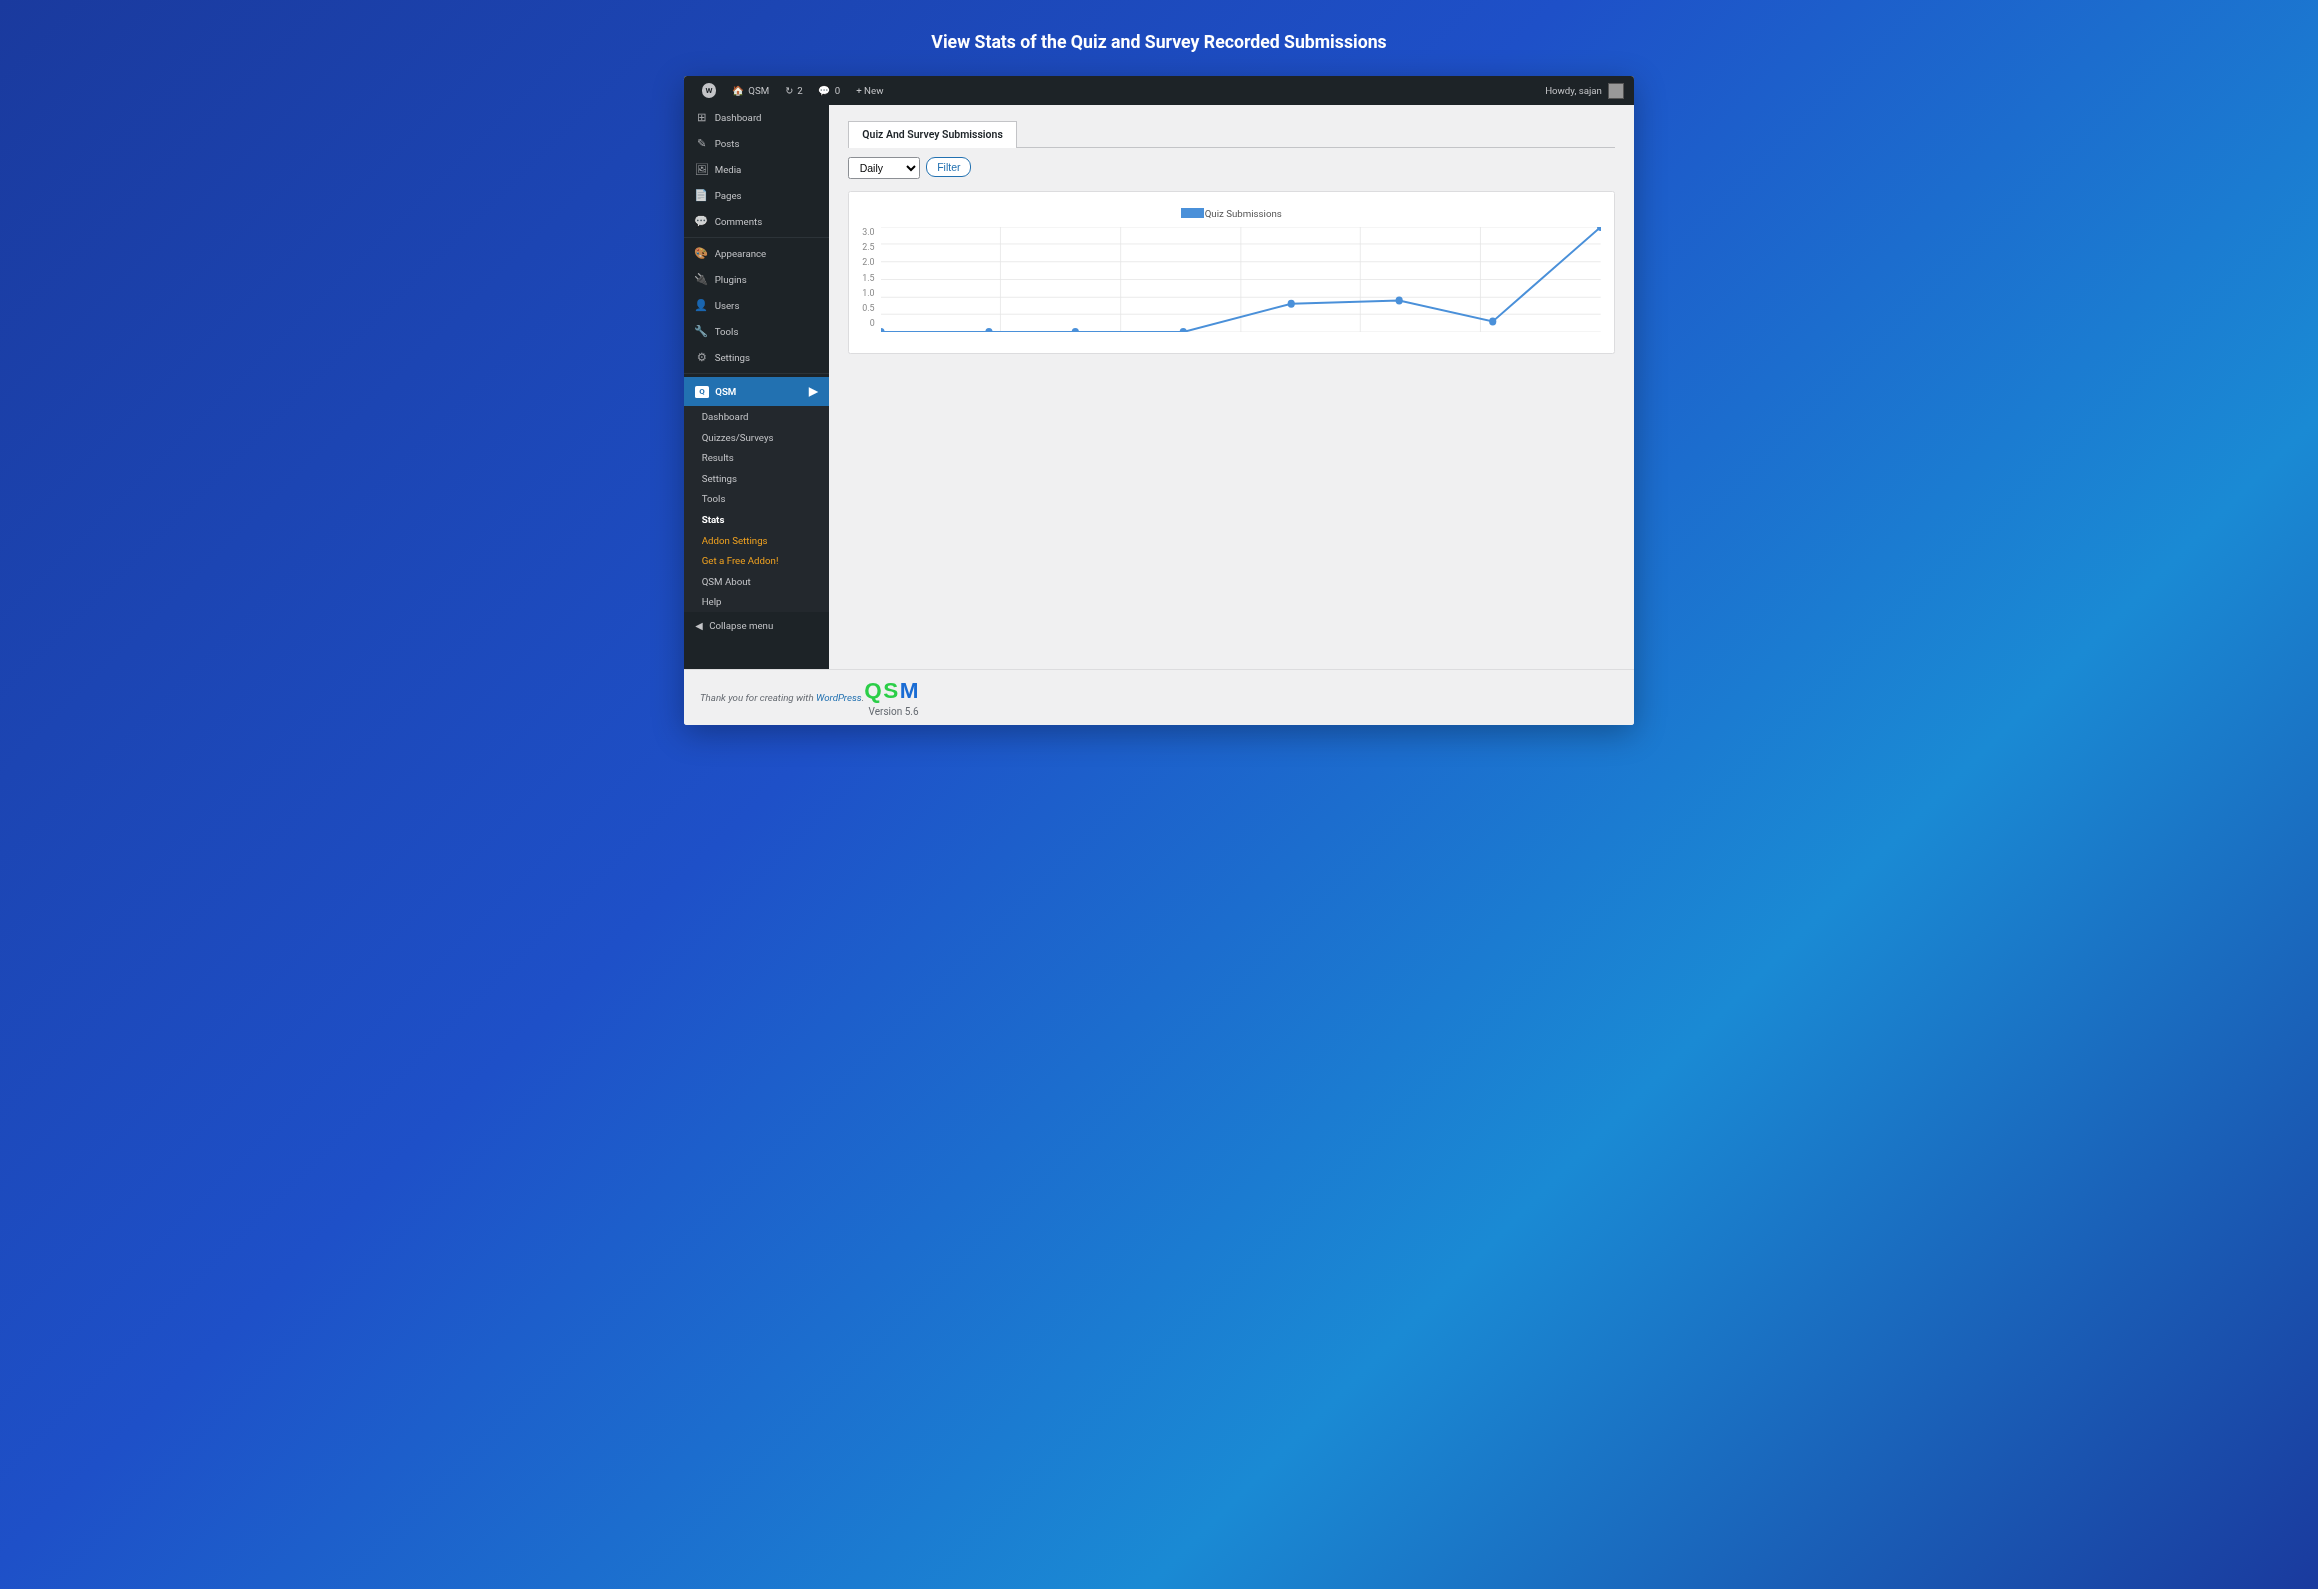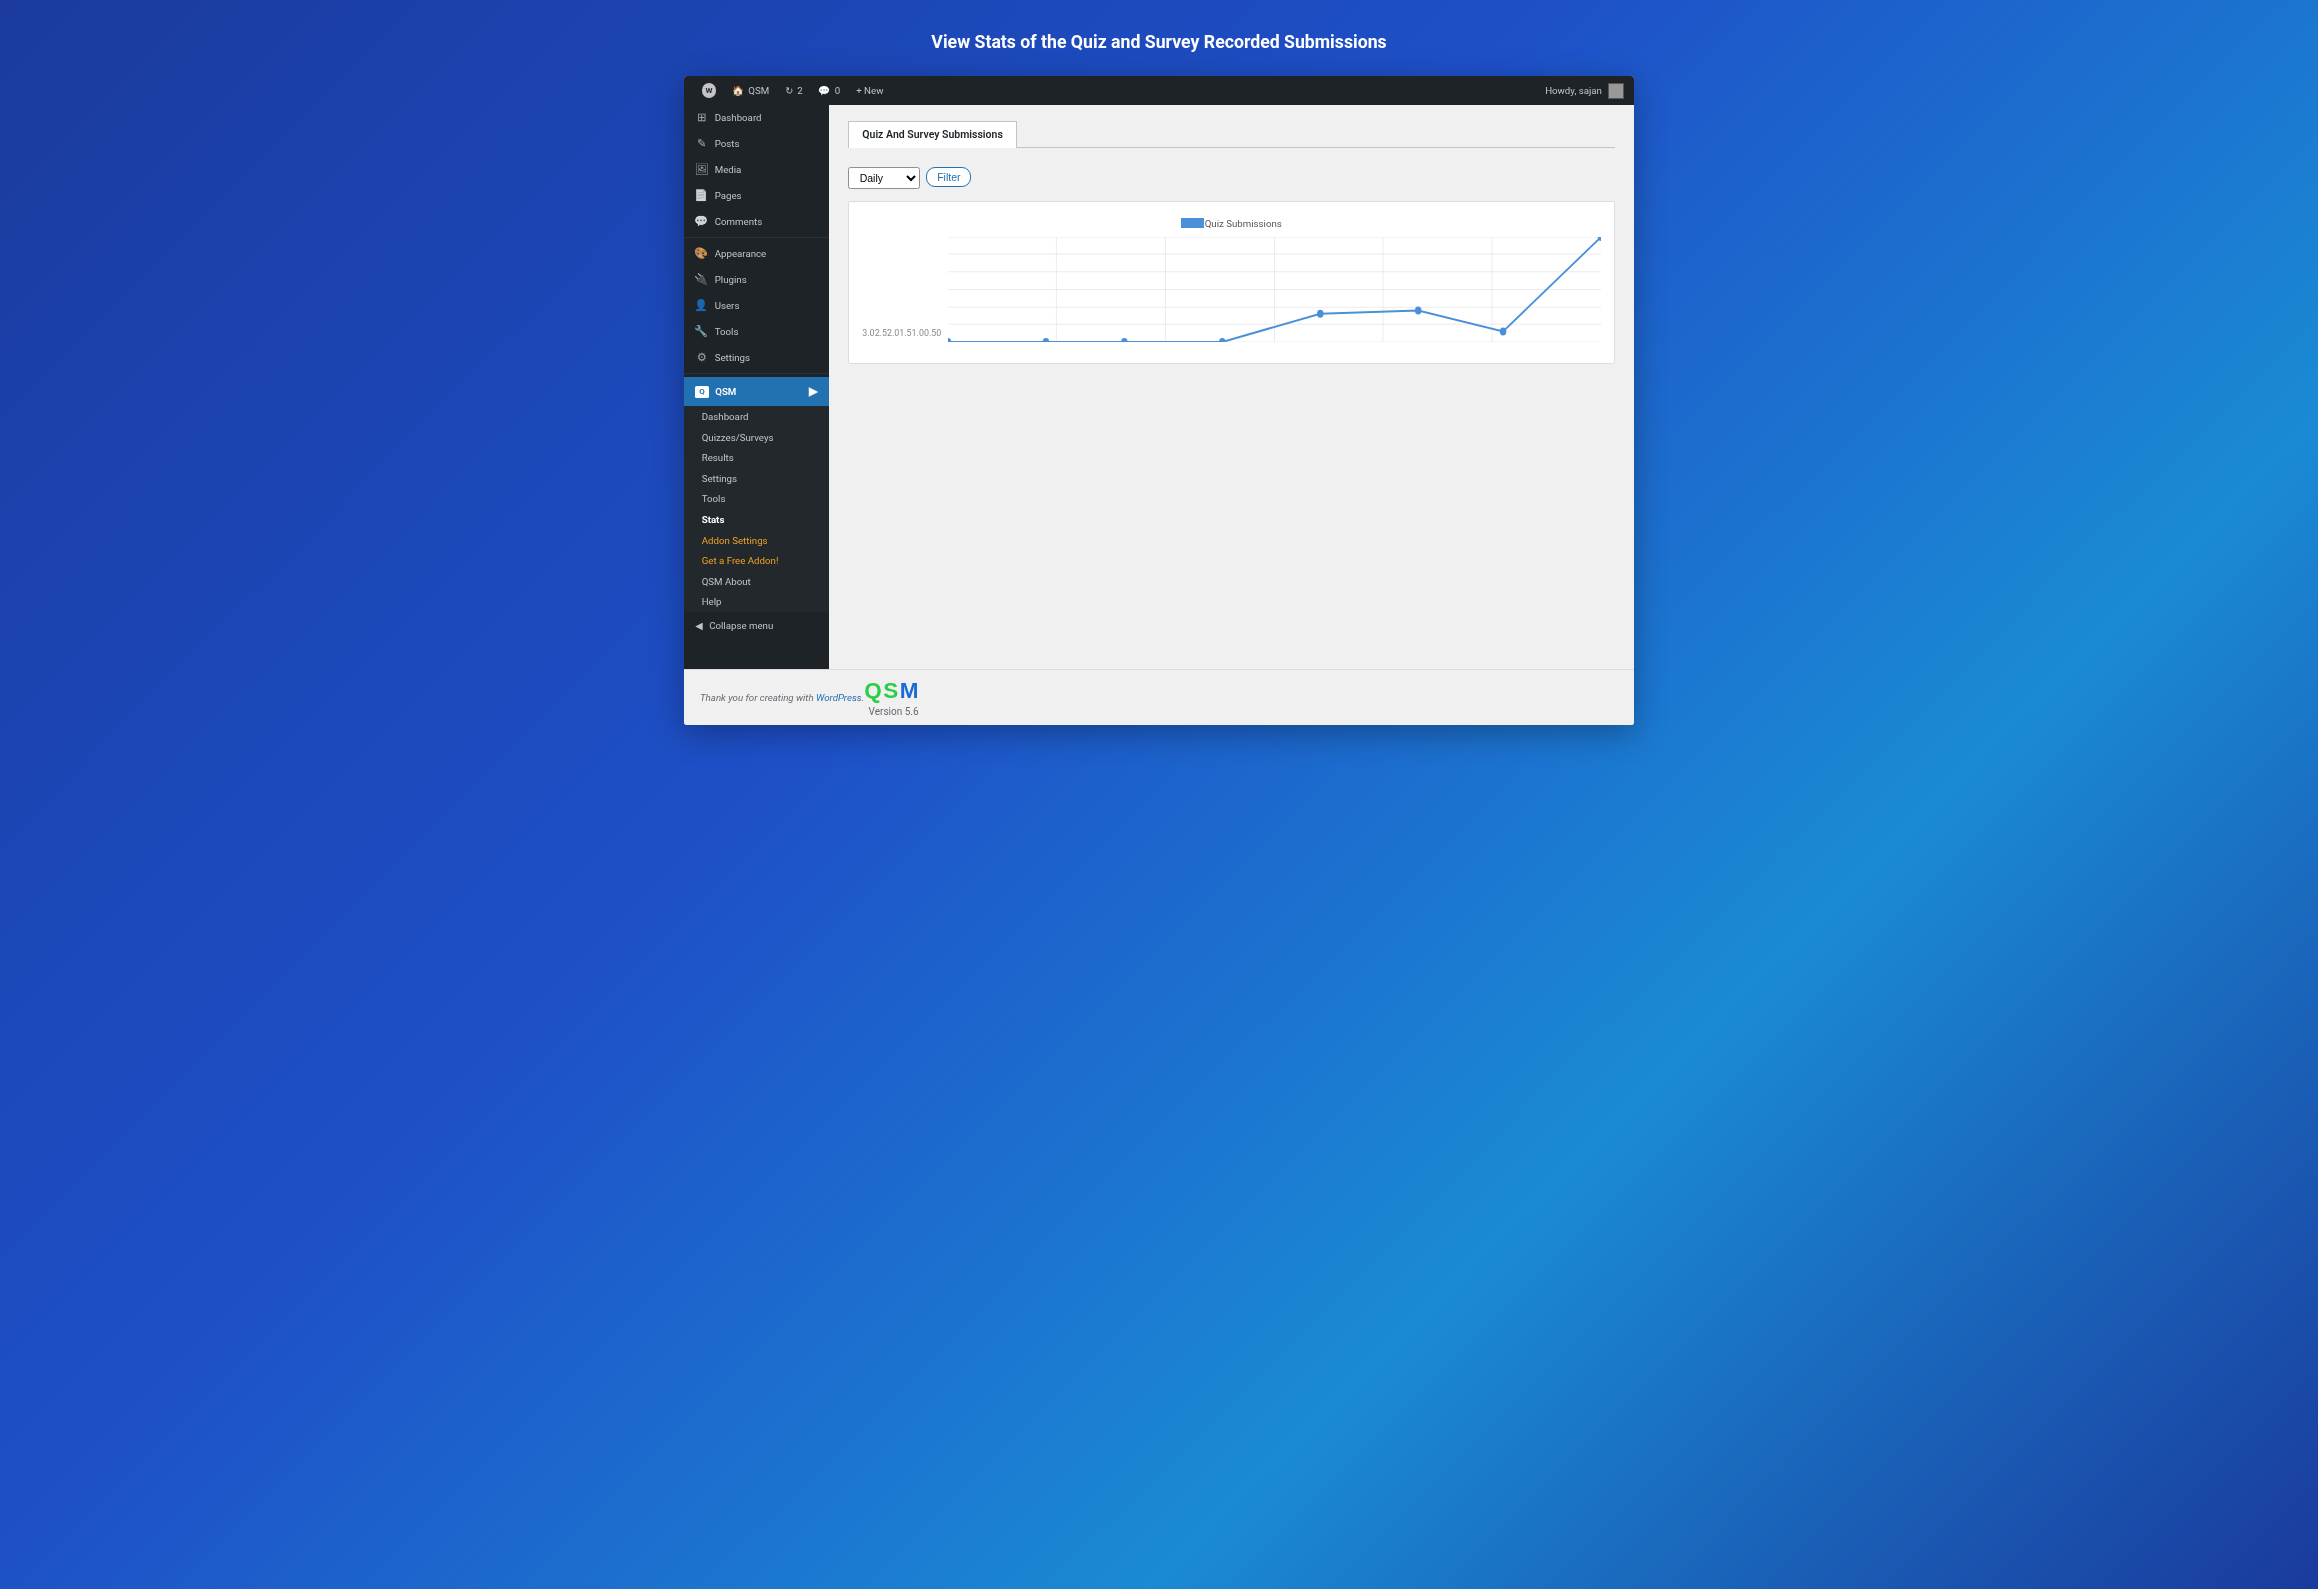--- a/index.html
+++ b/index.html
@@ -121,21 +121,21 @@
       padding: 16px 19.3px;
     }
     .page-title {
       font-size: 17.7px;
       font-weight: 400;
       color: #1d2327;
       margin-bottom: 13px;
     }
     .tab-bar {
       display: flex;
-      margin-bottom: 19px;
+      margin-bottom: 9px;
       border-bottom: 0.8px solid #c3c4c7;
     }
     .tab {
       padding: 6.4px 13px;
       font-size: 10.5px;
       font-weight: 600;
       cursor: pointer;
       border: 0.8px solid #c3c4c7;
       border-bottom: none;
       background: white;
@@ -349,21 +349,21 @@
       </div>
 
       <div class="chart-container">
         <div class="chart-legend">
           <span class="legend-box"></span>
           <span>Quiz Submissions</span>
         </div>
 
         <div style="display:flex; gap:0;">
 
-          <div style="display:flex;flex-direction:row;justify-content:space-between;align-items:flex-end;padding-right:6.4px;font-size:8.9px;color:#888;height:105px;padding-bottom:3.2px;">
+          <div style="display:flex;flex-direction:column;justify-content:space-between;align-items:flex-end;padding-right:6.4px;font-size:8.9px;color:#888;height:105px;padding-bottom:3.2px;">
             <span>3.0</span>
             <span>2.5</span>
             <span>2.0</span>
             <span>1.5</span>
             <span>1.0</span>
             <span>0.5</span>
             <span>0</span>
           </div>
 
           <div class="chart-svg-wrapper">

